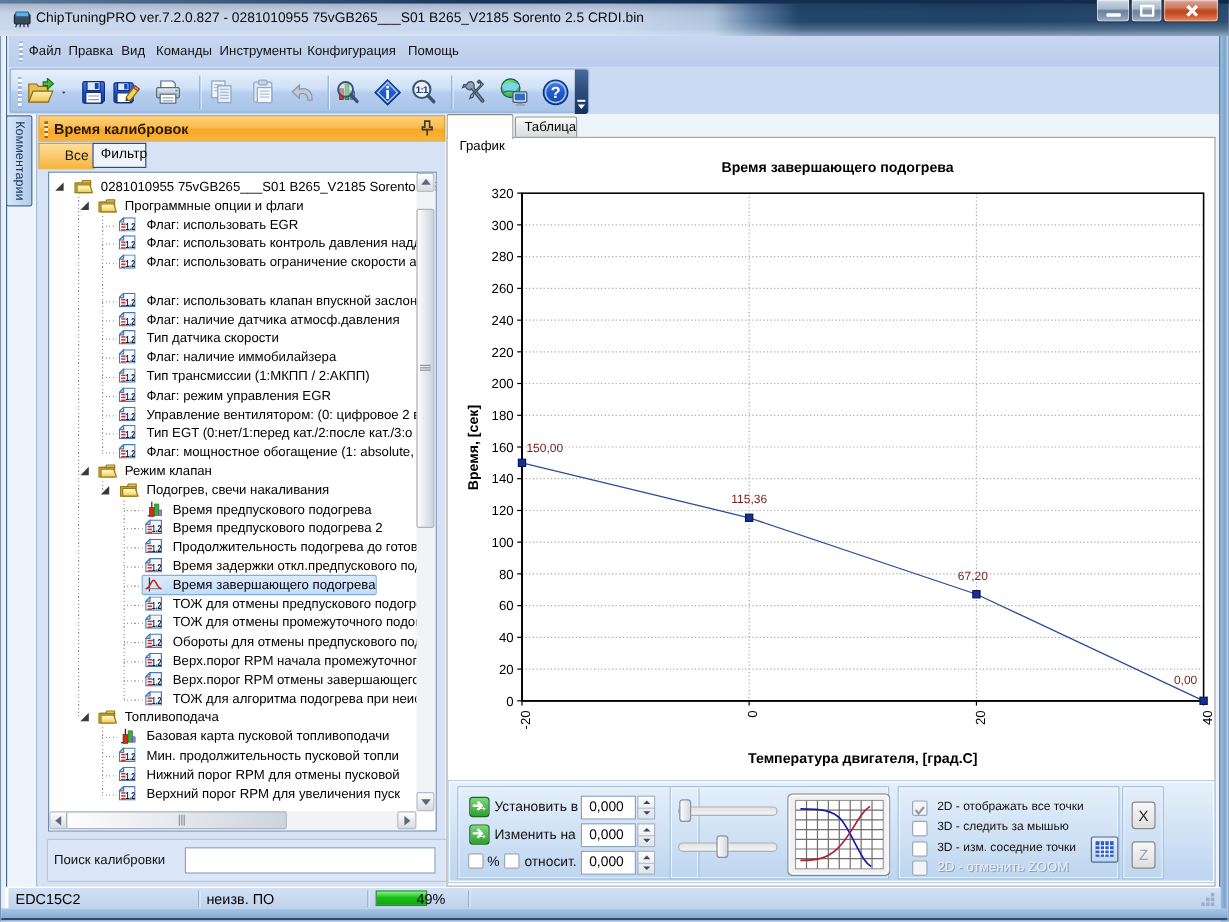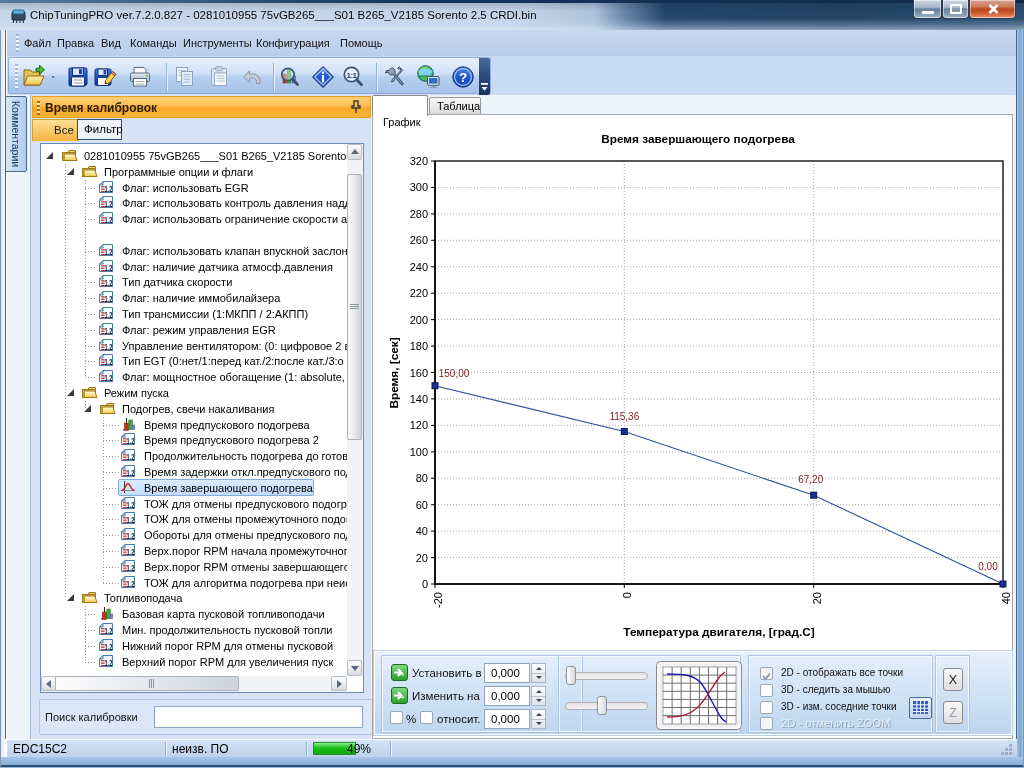--- a/index.html
+++ b/index.html
@@ -468,21 +468,21 @@
             <svg class="ticn" style="left:58px;top:1px" width="14" height="12" viewBox="0 0 14 12">
               <use href="#idoc"></use>
             </svg>
             <span class="ttxt" style="left:81px">Флаг: мощностное обогащение (1: absolute,</span>
           </div>
 <div class="trow" style="top:241.0px">
             <div class="exp" style="left:26px"></div>
             <svg class="ticn" style="left:40px;top:1px" width="17" height="13" viewBox="0 0 17 13">
               <use href="#ifol"></use>
             </svg>
-            <span class="ttxt" style="left:63px">Режим пуска</span>
+            <span class="ttxt" style="left:63px">Режим клапан</span>
           </div>
 <div class="trow" style="top:256.8px">
             <div class="exp" style="left:43px"></div>
             <svg class="ticn" style="left:58px;top:1px" width="17" height="13" viewBox="0 0 17 13">
               <use href="#ifol"></use>
             </svg>
             <span class="ttxt" style="left:81px">Подогрев, свечи накаливания</span>
           </div>
 <div class="trow" style="top:272.6px">
             <div class="doth" style="left:62px;width:16px;top:8px"></div>

